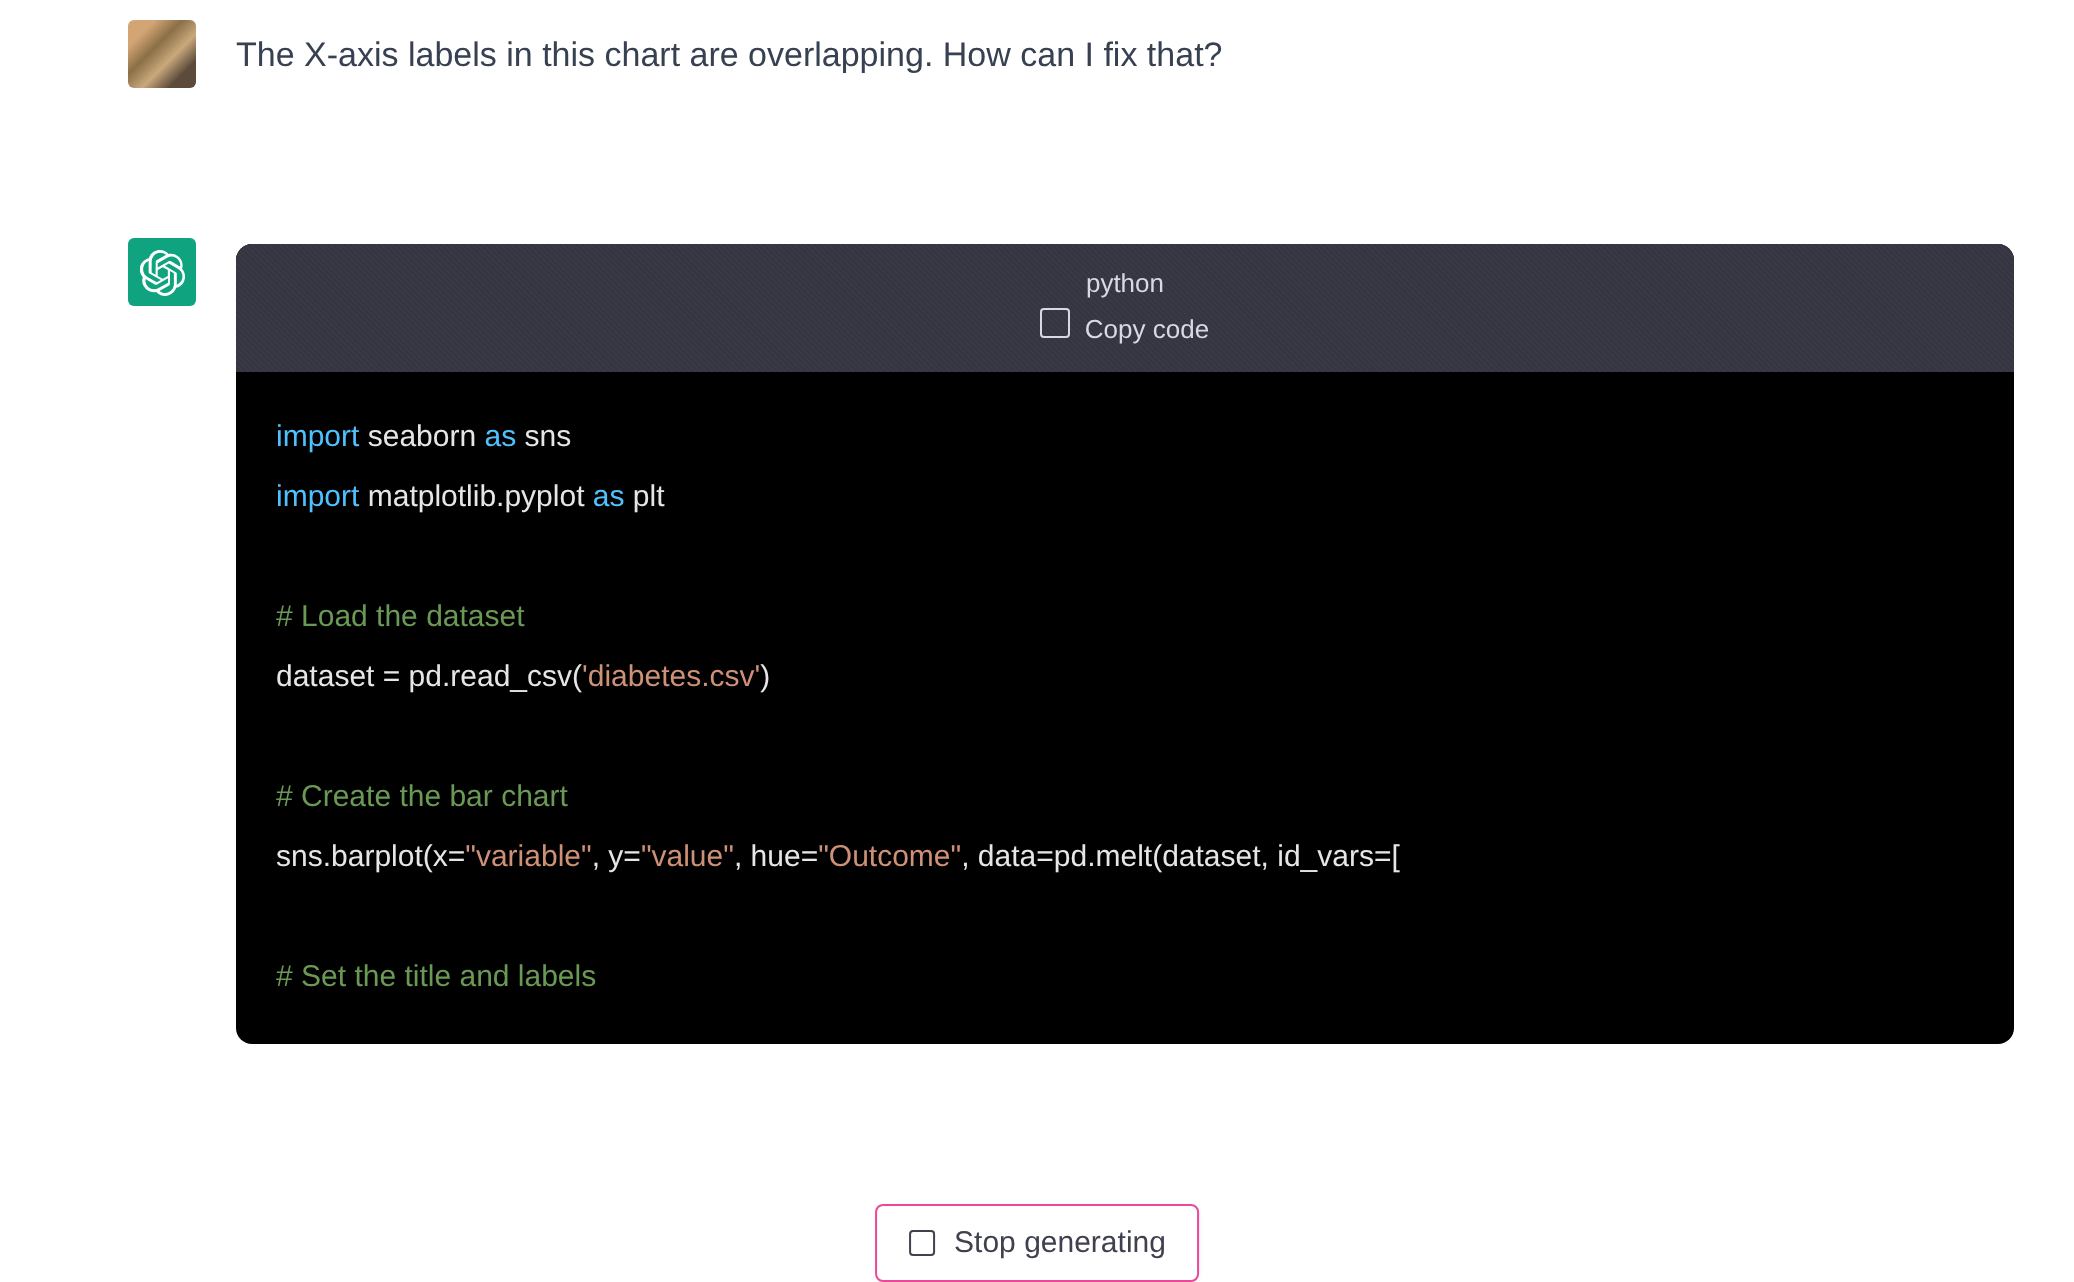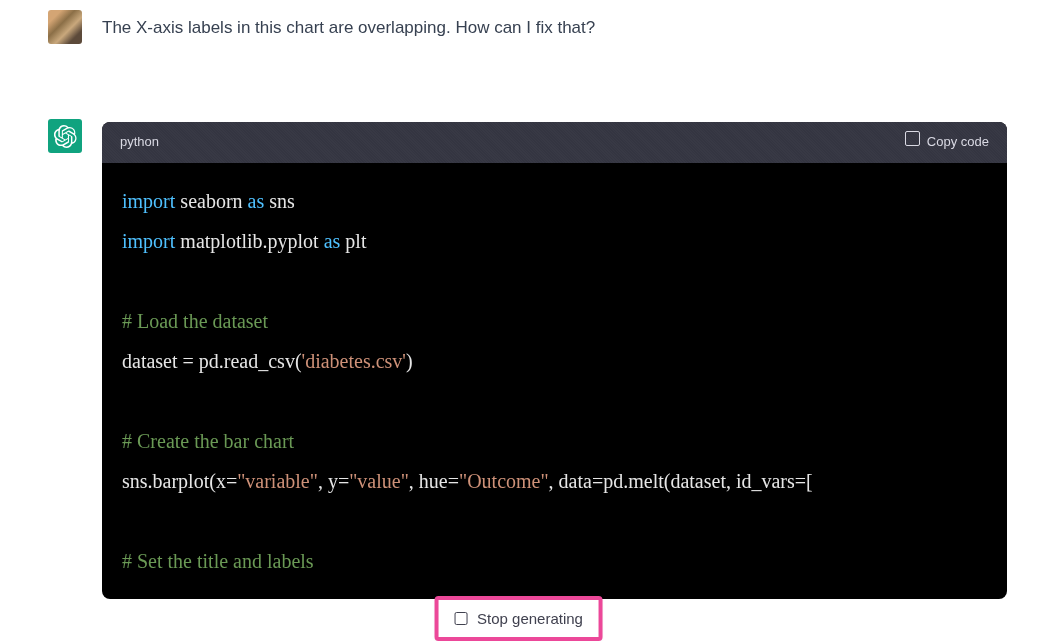--- a/index.html
+++ b/index.html
@@ -11,21 +11,21 @@
       font-family: -apple-system, BlinkMacSystemFont, "Segoe UI", Helvetica, Arial, sans-serif;
       background: #ffffff;
       width: 1037px;
       height: 641px;
       overflow: hidden;
       position: relative;
     }
     .message-row {
       display: flex;
       gap: 20px;
-      padding-left: 48px;
+      padding-left: 64px;
       padding-right: 30px;
     }
     .user-row {
       padding-top: 10px;
       padding-bottom: 55px;
     }
     .assistant-row {
       padding-top: 20px;
     }
     .avatar {
@@ -66,20 +66,21 @@
     }
     .code-header {
       display: flex;
       justify-content: space-between;
       align-items: center;
       padding: 9px 18px;
       background: #343541;
       background-image: repeating-linear-gradient(45deg, rgba(255,255,255,0.02) 0px, rgba(255,255,255,0.02) 1px, transparent 1px, transparent 2px);
       color: #d9d9e3;
       font-size: 13px;
+      flex-direction: column;
     }
     .code-lang {
       color: #d9d9e3;
     }
     .copy-btn {
       display: flex;
       align-items: flex-start;
       gap: 7px;
       color: #d9d9e3;
       cursor: pointer;
@@ -87,38 +88,38 @@
     }
     .copy-icon {
       width: 15px;
       height: 15px;
       border: 1.5px solid #d9d9e3;
       border-radius: 2px;
       position: relative;
     }
     .code-body {
       padding: 18px 20px;
-      font-family: Liberation Serif, serif;
-      font-size: 20px;
+      font-family: Liberation Sans, sans-serif;
+      font-size: 15px;
       line-height: 2.0;
       color: #ffffff;
       white-space: pre;
       overflow-x: hidden;
     }
     .tk-import { color: #4fc1ff; }
     .tk-default { color: #e6e6e6; }
     .tk-comment { color: #6a9955; }
     .tk-string { color: #ce9178; }
     .stop-btn {
       position: absolute;
       bottom: 0px;
       left: 50%;
       transform: translateX(-50%);
       background: #ffffff;
-      border: 4px solid #ec4899;
+      border: 1px solid #ec4899;
       border-radius: 4px;
       padding: 10px 16px;
       display: flex;
       align-items: center;
       gap: 10px;
       font-size: 15px;
       color: #40414f;
       cursor: pointer;
       box-shadow: 0 1px 2px rgba(0,0,0,0.04);
     }

